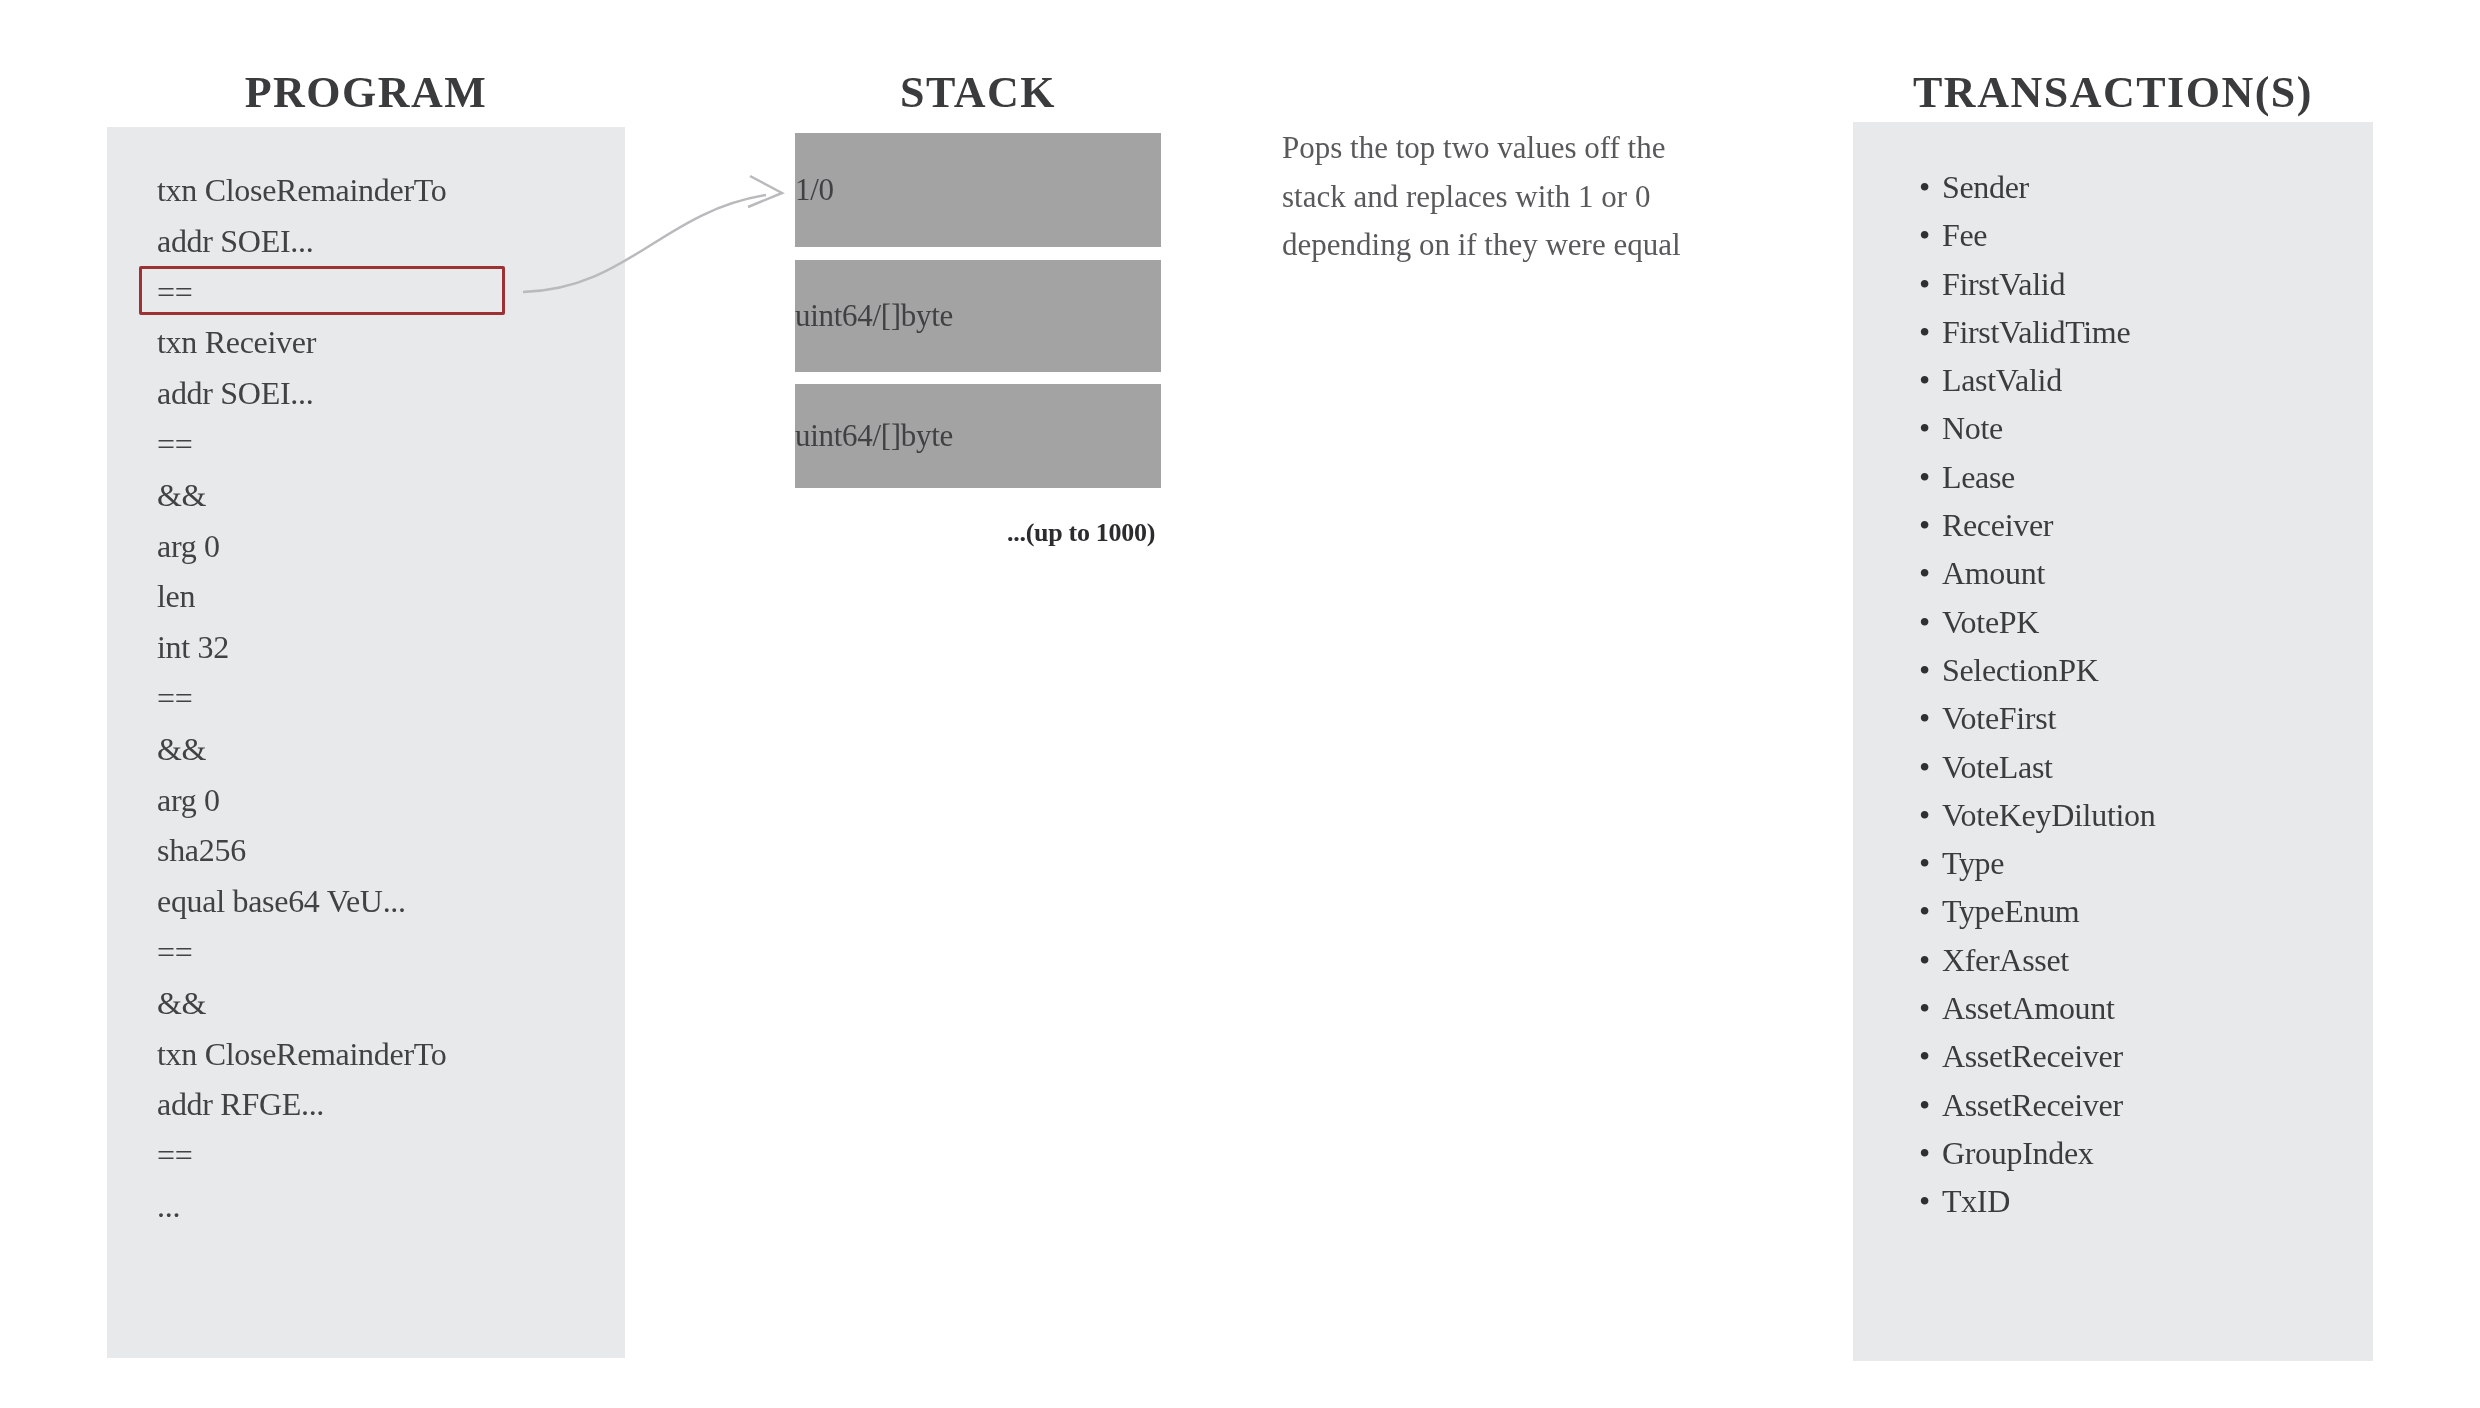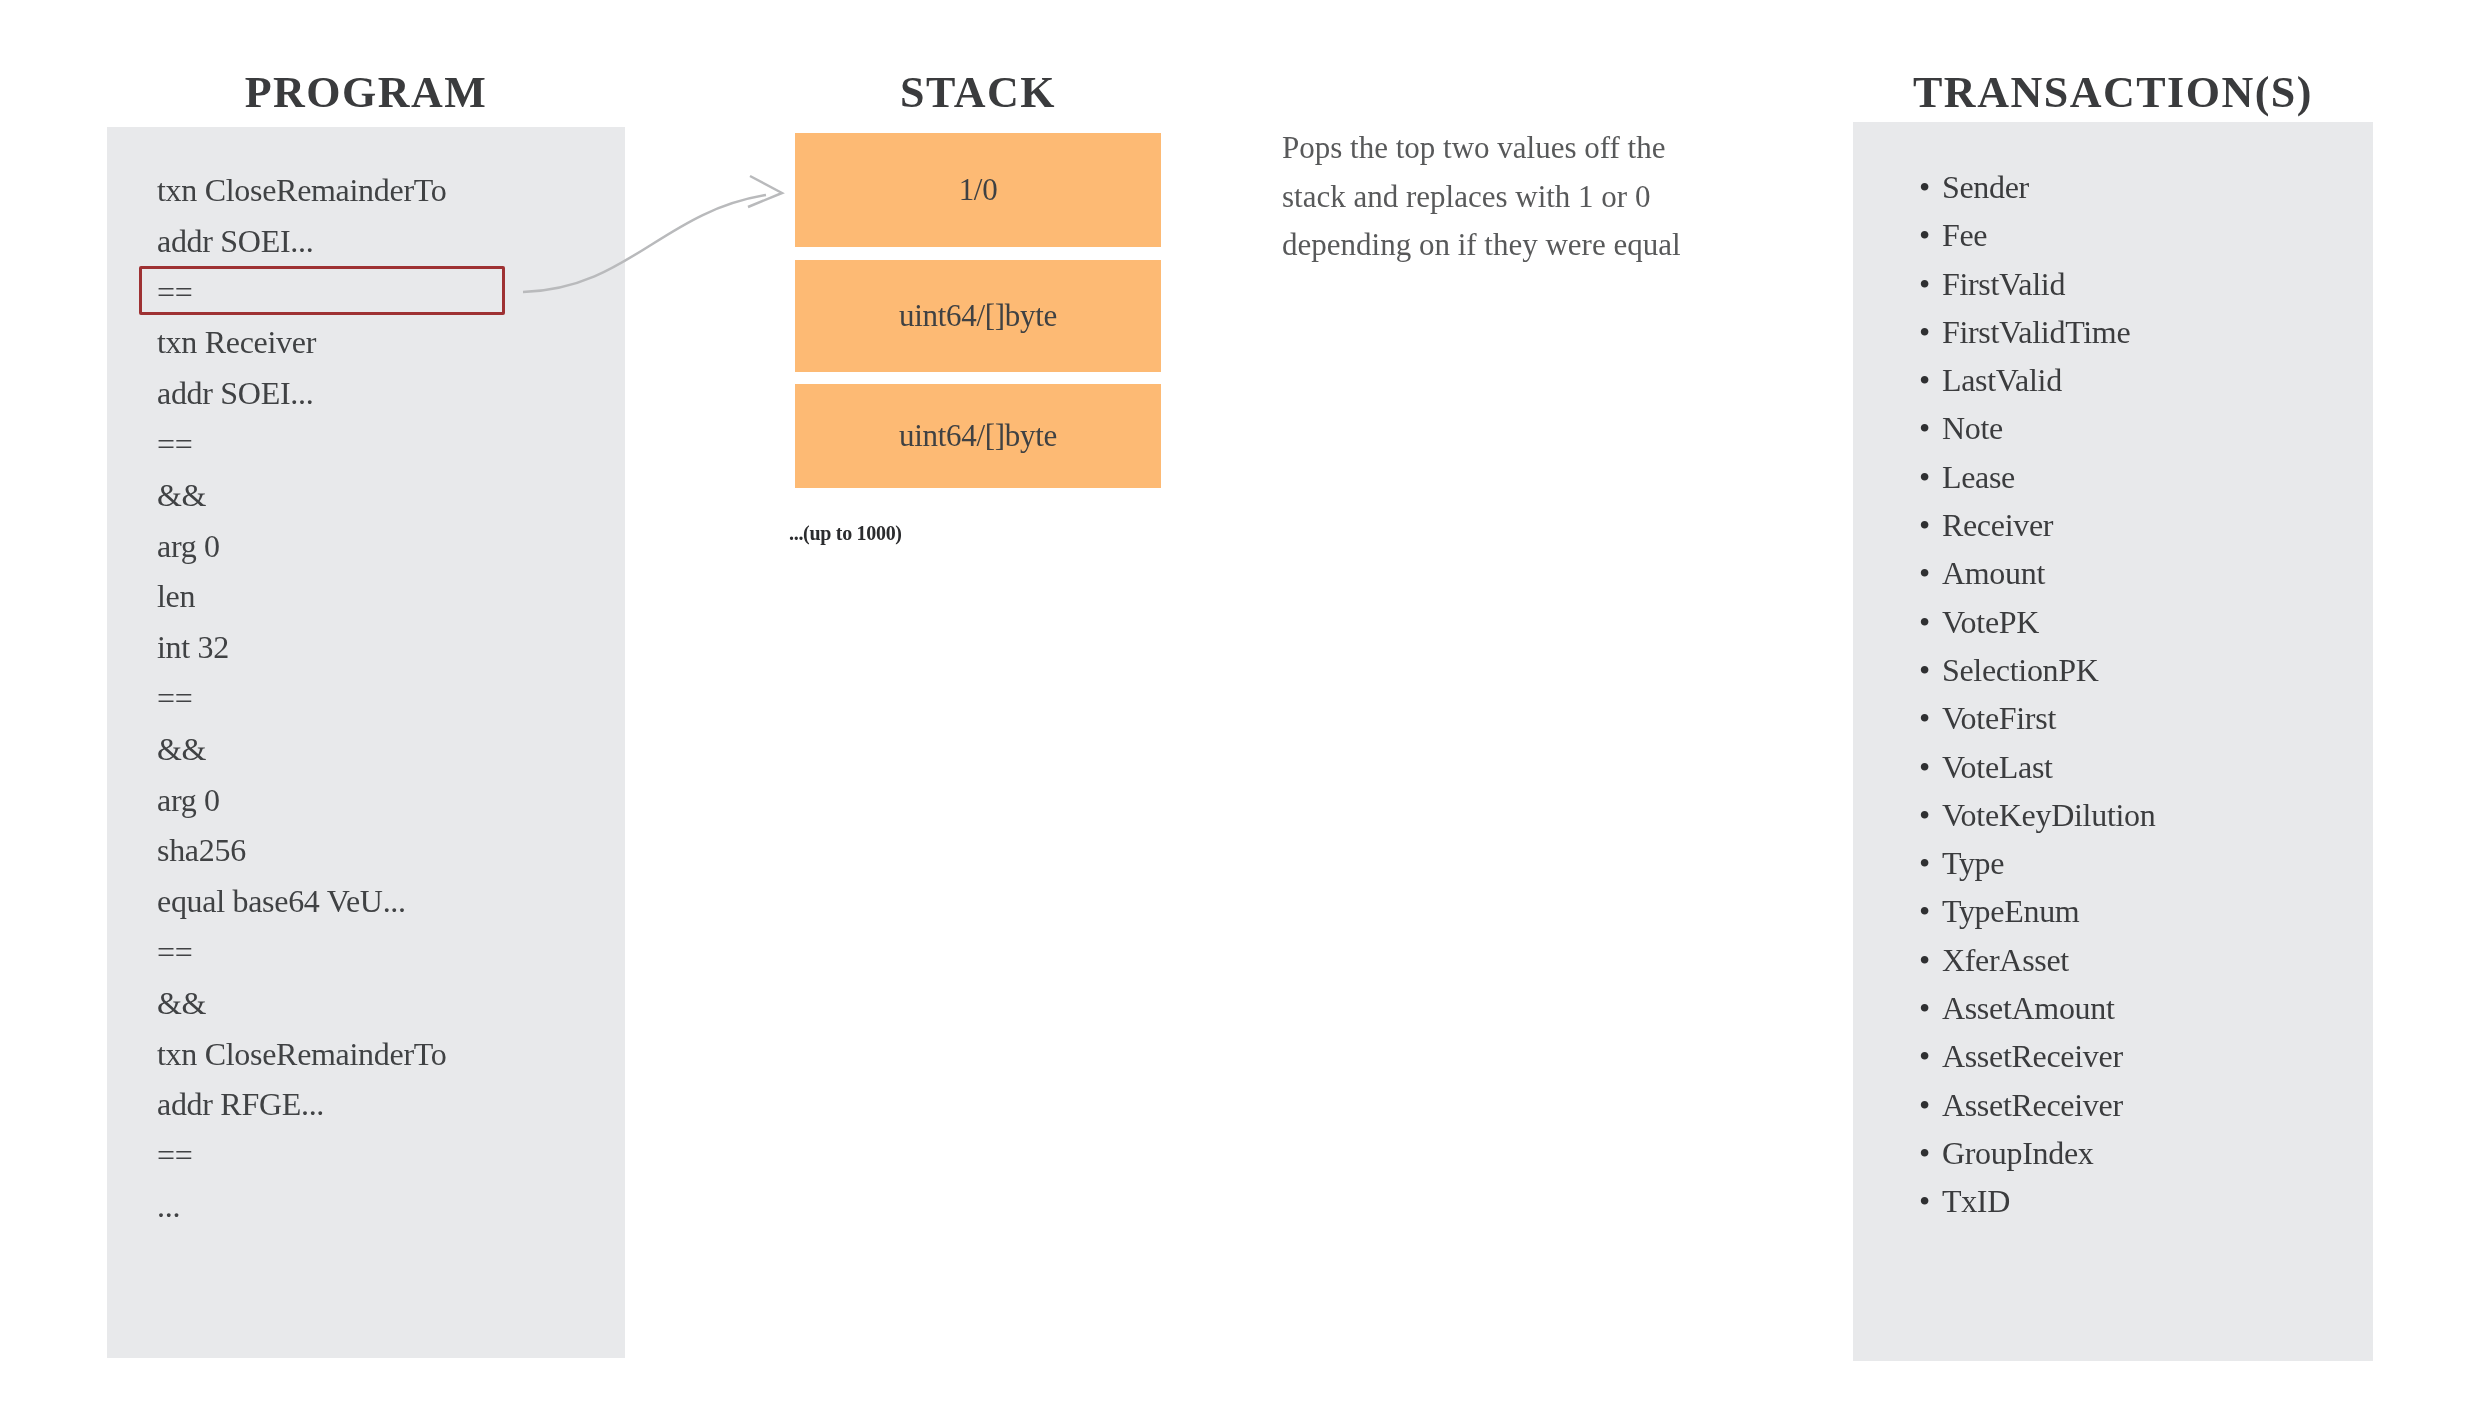--- a/index.html
+++ b/index.html
@@ -30,30 +30,30 @@
   }
 
   
   #highlight-box{
     position:absolute;left:139px;top:266px;width:360px;height:43px;
     border:3px solid #9e3133;border-radius:2px;background:transparent;
   }
 
   
   .stack-box{
-    position:absolute;left:795px;width:366px;background:#fdba74;
-    display:flex;align-items:center;justify-content:center;
+    position:absolute;left:795px;width:366px;background:#a3a3a3;
+    display:flex;align-items:center;
     font-size:31px;color:#3f4143;letter-spacing:-0.3px;
   }
   #stack-box-0{top:133px;height:114px;}
   #stack-box-1{top:260px;height:112px;}
   #stack-box-2{top:384px;height:104px;}
   #stack-overflow-note{
     position:absolute;left:789px;top:513px;width:366px;height:40px;line-height:40px;
-    text-align:left;font-size:20px;font-weight:700;color:#2b2c2e;letter-spacing:-0.3px;
+    text-align:right;font-size:26px;font-weight:700;color:#2b2c2e;letter-spacing:-0.3px;
   }
 
   
   #op-description{
     position:absolute;left:1282px;top:124px;width:520px;
     font-size:31px;line-height:48.5px;color:#58595a;
   }
   #op-description .desc-line{white-space:nowrap;}
 
   

